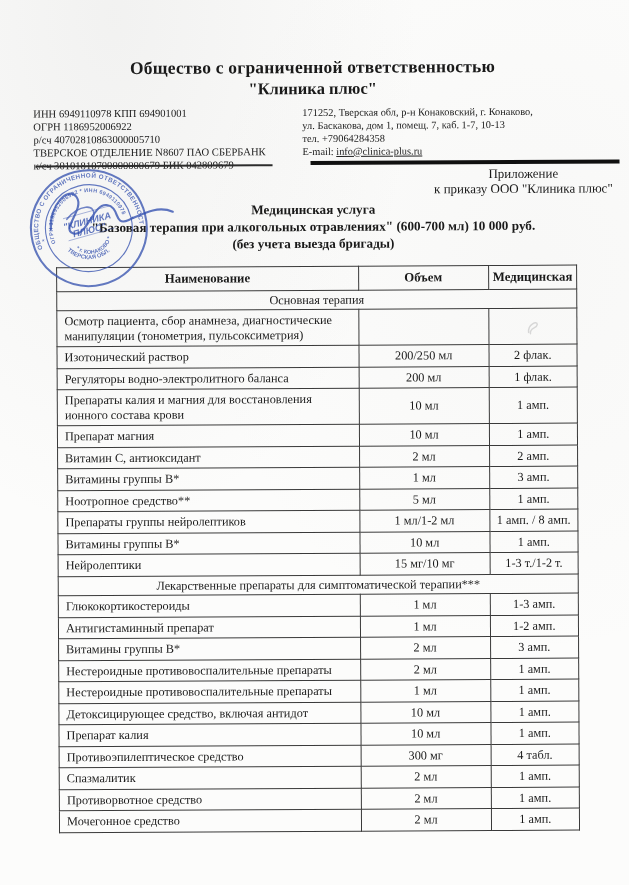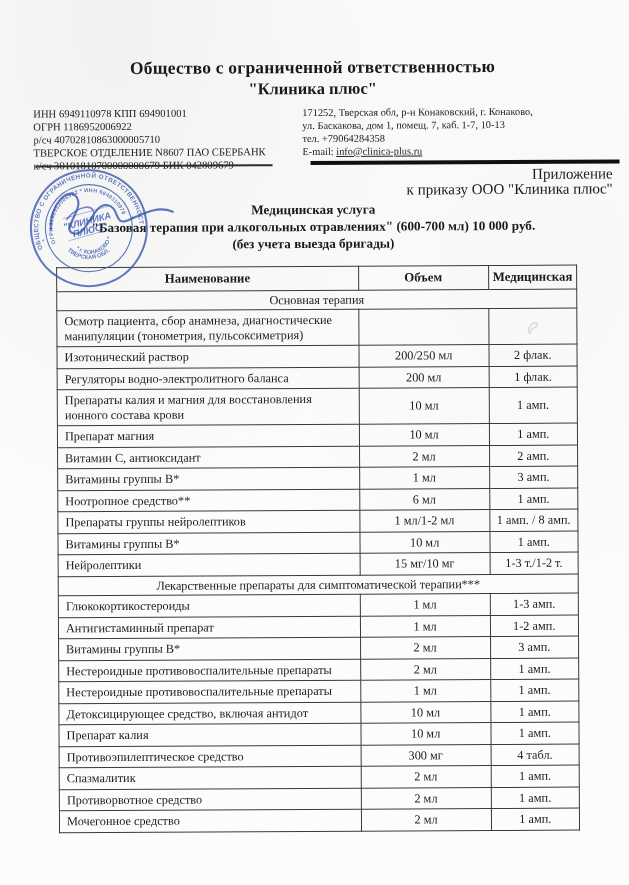--- a/index.html
+++ b/index.html
@@ -13,21 +13,21 @@
   }
   .page{position:absolute;inset:0;transform:rotate(-0.3deg);}
   .org-title{position:absolute;top:56px;left:0;width:100%;text-align:center;font-weight:bold;}
   .org-title .l1{font-size:17.5px;line-height:23px;letter-spacing:.2px;}
   .org-title .l2{font-size:16.5px;line-height:20px;}
   .req-left{position:absolute;left:35px;top:106px;font-size:10.6px;line-height:13px;white-space:nowrap;}
   .req-right{position:absolute;left:304px;top:106px;font-size:10.4px;line-height:13px;white-space:nowrap;}
   .email-link{text-decoration:underline;color:#222;text-align:right;}
   .rule-thin{position:absolute;left:37px;top:164px;width:237px;height:1.5px;background:#2c2c2c;}
   .rule-thick{position:absolute;left:312px;top:161px;width:309px;height:4px;background:#101010;}
-  .annex{position:absolute;right:15px;top:168px;text-align:right;font-size:15px;line-height:14.5px;}
+  .annex{position:absolute;right:15px;top:168px;text-align:center;font-size:13px;line-height:14.5px;}
   .service{position:absolute;left:0;top:201px;width:100%;text-align:center;font-weight:bold;font-size:13.2px;line-height:17px;}
   table.price{
     position:absolute;left:57px;top:266px;width:521px;
     border-collapse:collapse;table-layout:fixed;
     font-size:12.3px;line-height:14.5px;
   }
   table.price th,table.price td{border:1.4px solid #3a3a3a;}
   table.price th{font-size:12.8px;font-weight:bold;padding:4px 4px;text-align:center;}
   td.c-name{text-align:left;padding:3px 7px;}
   td.c-vol,td.c-qty{text-align:center;padding:3px 4px;position:relative;}
@@ -129,21 +129,21 @@
           <td class="c-vol">2 мл</td>
           <td class="c-qty">2 амп.</td>
         </tr>
         <tr>
           <td class="c-name">Витамины группы В*</td>
           <td class="c-vol">1 мл</td>
           <td class="c-qty">3 амп.</td>
         </tr>
         <tr>
           <td class="c-name">Ноотропное средство**</td>
-          <td class="c-vol">6 мл</td>
+          <td class="c-vol">5 мл</td>
           <td class="c-qty">1 амп.</td>
         </tr>
         <tr>
           <td class="c-name">Препараты группы нейролептиков</td>
           <td class="c-vol">1 мл/1-2 мл</td>
           <td class="c-qty">1 амп. / 8 амп.</td>
         </tr>
         <tr>
           <td class="c-name">Витамины группы В*</td>
           <td class="c-vol">10 мл</td>

